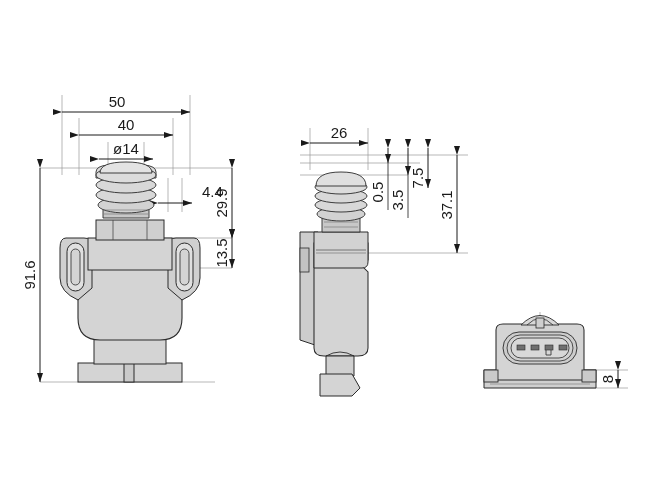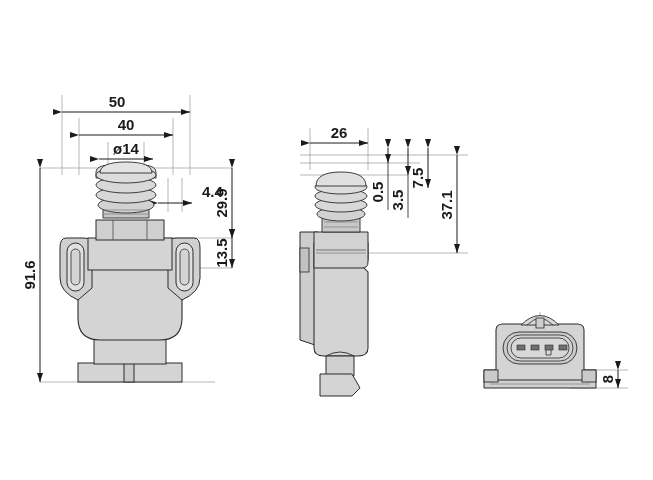--- a/index.html
+++ b/index.html
@@ -11,21 +11,20 @@
     width: 653px;
     height: 480px;
     font-family: "Liberation Sans", sans-serif;
     overflow: hidden;
   }
   #drawing-root {
     position: relative;
     width: 653px;
     height: 480px;
     background: #ffffff;
-    font-weight: bold;
   }
   svg#tech-drawing {
     display: block;
     width: 653px;
     height: 480px;
   }
   .dimtext {
     font-family: "Liberation Sans", sans-serif;
     font-size: 15px;
     fill: #1a1a1a;

